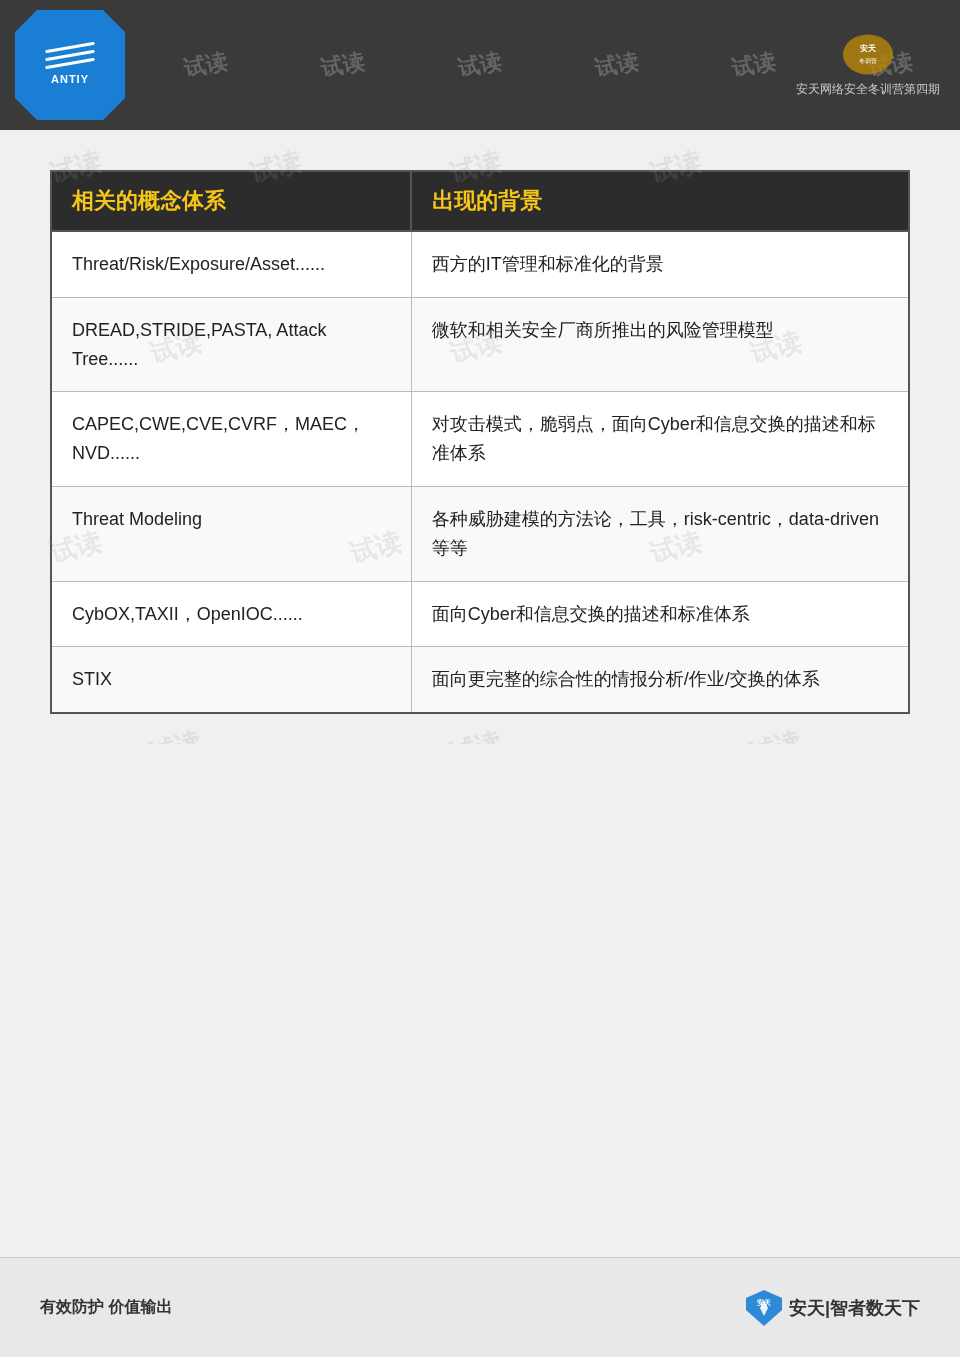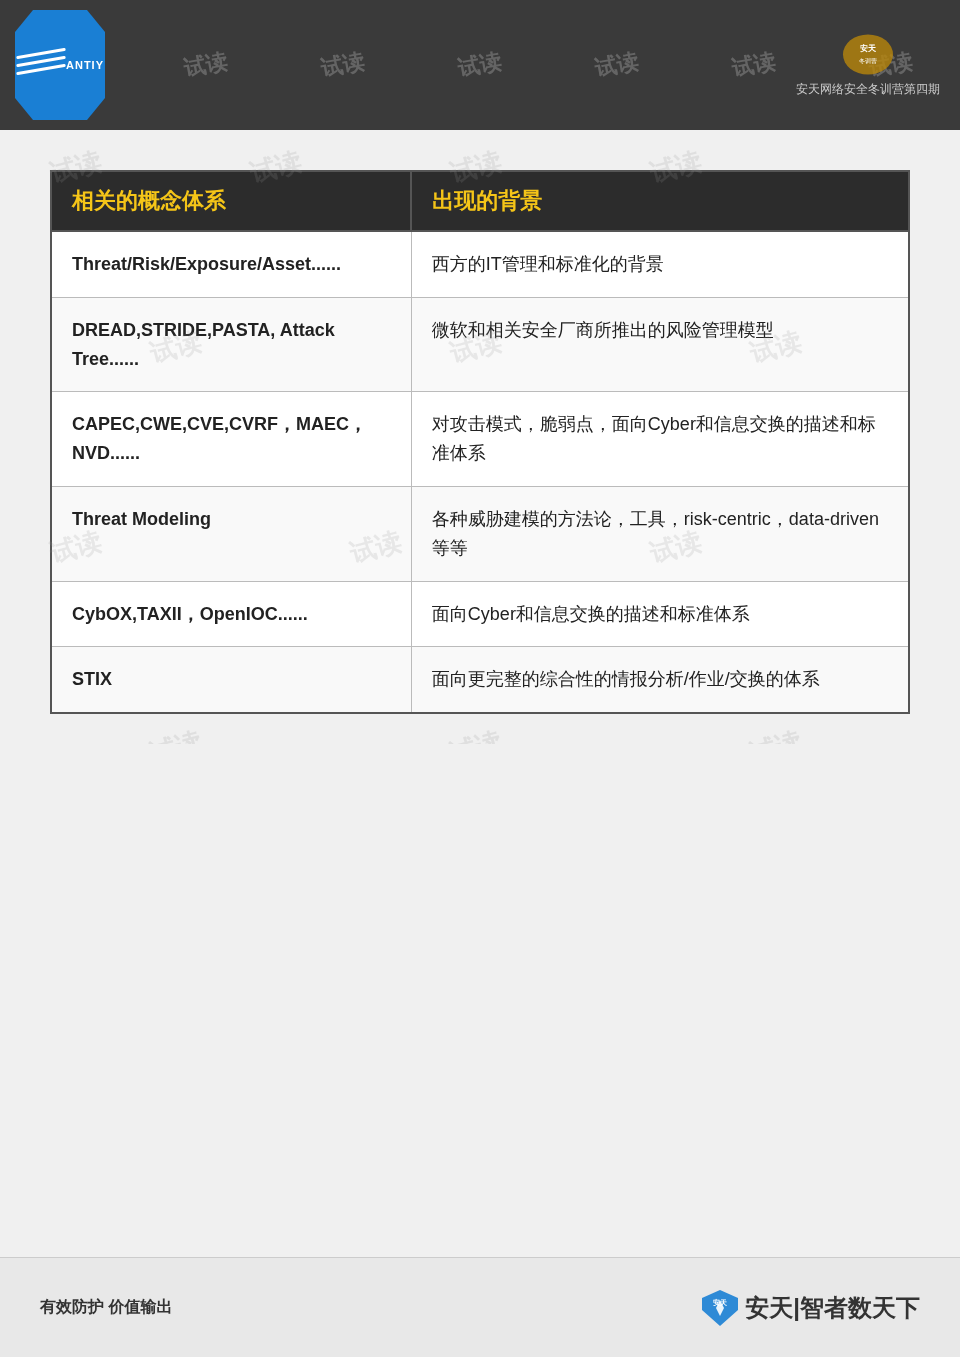--- a/index.html
+++ b/index.html
@@ -17,27 +17,27 @@
       width: 100%;
       height: 130px;
       background: #3a3a3a;
       position: relative;
       display: flex;
       align-items: center;
       overflow: hidden;
     }
 
     .header-logo {
-      width: 90px;
+      width: 110px;
       height: 110px;
       background: #1a7fd4;
       clip-path: polygon(20% 0%, 80% 0%, 100% 20%, 100% 80%, 80% 100%, 20% 100%, 0% 80%, 0% 20%);
       margin-left: 15px;
       display: flex;
-      flex-direction: row;
+      flex-direction: column;
       align-items: center;
       justify-content: center;
       flex-shrink: 0;
     }
 
     .logo-lines {
       display: flex;
       flex-direction: column;
       gap: 5px;
       margin-bottom: 8px;
@@ -158,21 +158,21 @@
       background: #f9f9f9;
     }
 
     .main-table tr:nth-child(odd) td {
       background: #ffffff;
     }
 
     .left-col {
       width: 42%;
       border-right: 2px solid #888;
-      font-weight: 700;
+      font-weight: 400;
     }
 
     .right-col {
       width: 58%;
     }
 
     
     .footer {
       position: absolute;
       bottom: 0;
@@ -198,21 +198,21 @@
       align-items: center;
       gap: 5px;
     }
 
     .footer-logo-icon {
       width: 40px;
       height: 40px;
     }
 
     .footer-logo-brand {
-      font-size: 24px;
+      font-size: 18px;
       color: #333;
       font-weight: bold;
     }
   </style>
 </head>
 <body>
 
 <div class="header">
 
   <div class="header-watermarks">

